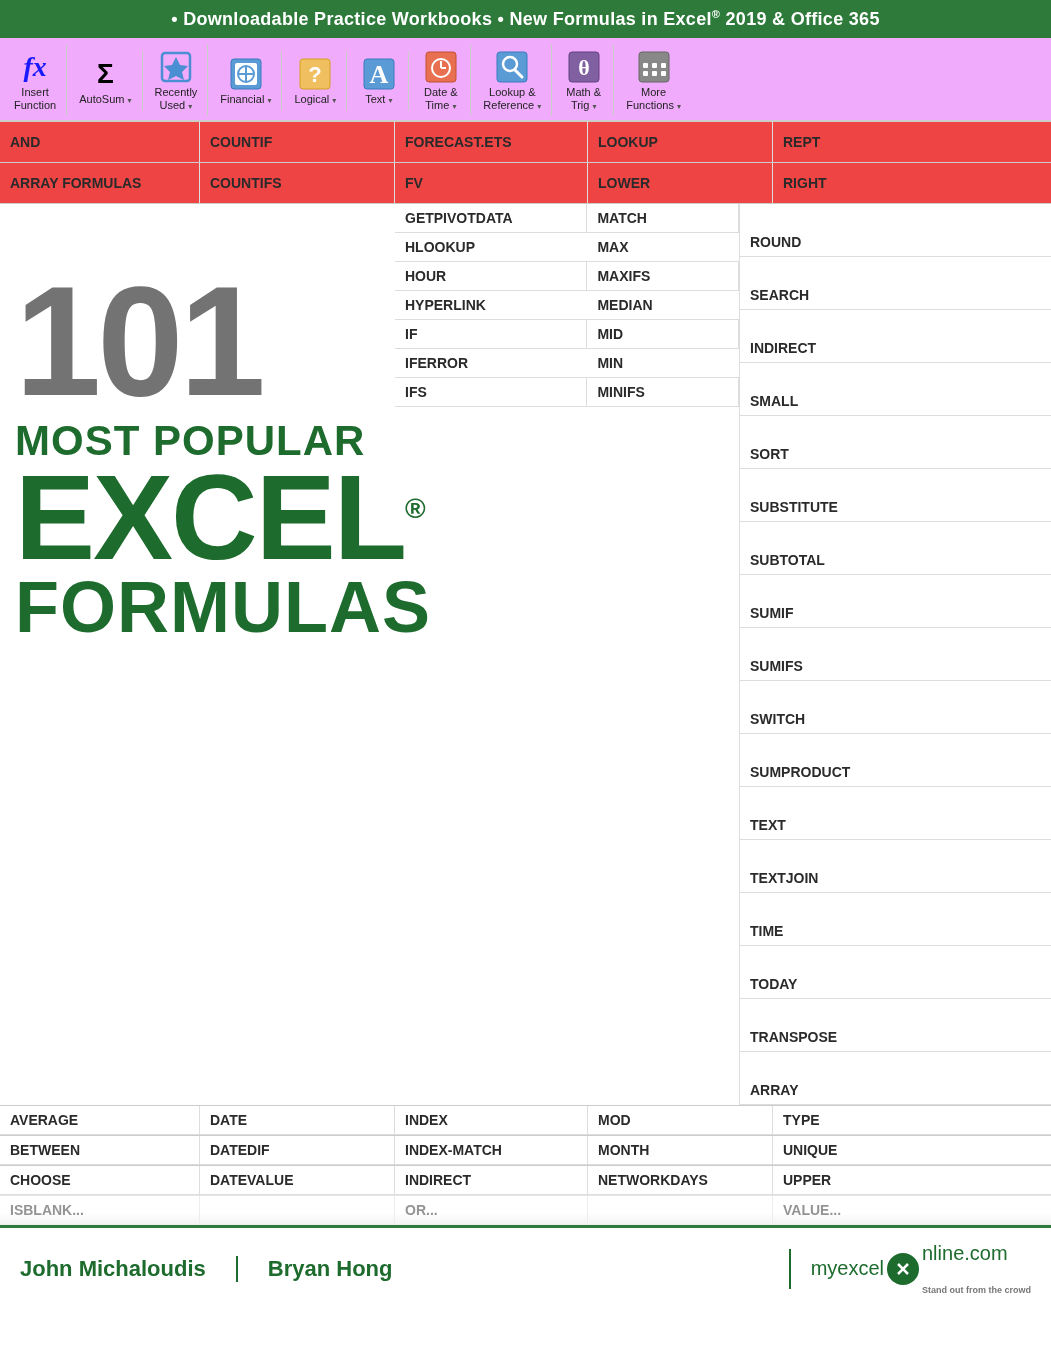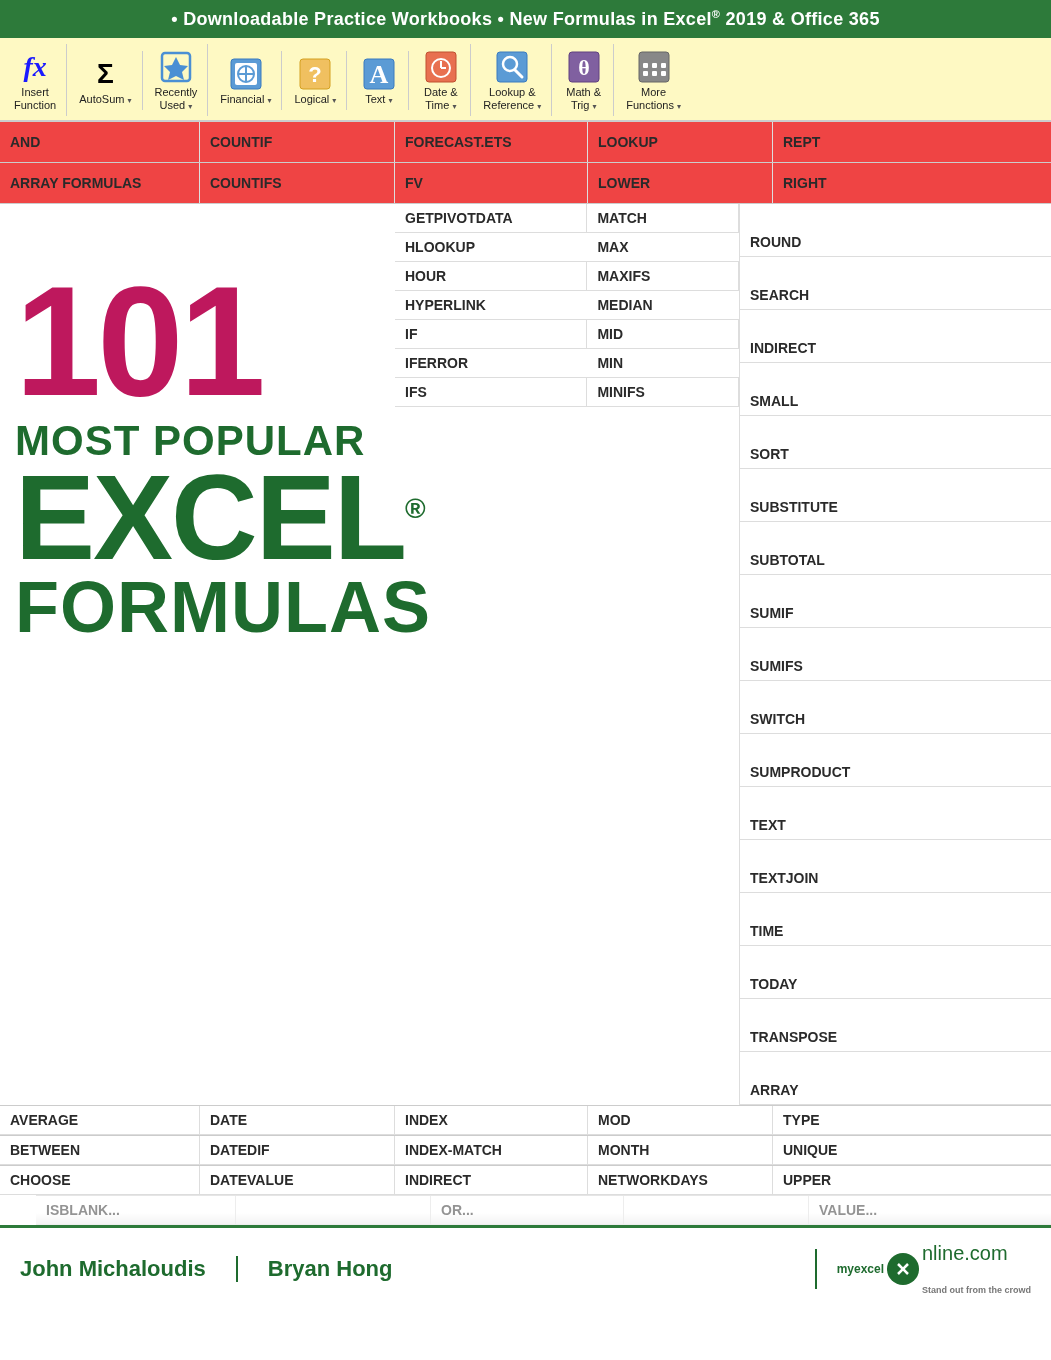--- a/index.html
+++ b/index.html
@@ -22,21 +22,21 @@
       letter-spacing: 0.3px;
     }
     .top-banner sup { font-size: 11px; }
 
     
     .toolbar {
       display: flex;
       align-items: center;
       border-bottom: 2px solid #ccc;
       padding: 6px 4px 4px 4px;
-      background: #fef9c3;
+      background: #f0abfc;
       gap: 2px;
     }
     .toolbar-item {
       display: flex;
       flex-direction: column;
       align-items: center;
       padding: 4px 10px;
       cursor: pointer;
       border-right: 1px solid #ccc;
       min-width: 60px;
@@ -65,21 +65,21 @@
     .fx-icon {
       font-style: italic;
       font-size: 28px;
       font-weight: bold;
       color: #1a1aff;
       font-family: 'Times New Roman', serif;
     }
     .big-101 {
       font-size: 155px;
       font-weight: 900;
-      color: #be185d;
+      color: #737373;
       line-height: 1;
       letter-spacing: -4px;
     }
     .most-popular {
       font-size: 42px;
       font-weight: 900;
       color: #1e6b2e;
       line-height: 1.05;
       letter-spacing: 1px;
     }
@@ -235,21 +235,20 @@
       font-size: 14px;
       font-weight: bold;
       color: #2a2a2a;
       border-right: 1px solid #ddd;
       border-bottom: 1px solid #ddd;
     }
     .bf:last-child { border-right: none; }
 
     .truncated-cell {
       background: linear-gradient(to bottom, #fff 60%, #e8e8e8);
-      margin-left: 36px;
     }
   </style>
 </head>
 <body>
 
 <div class="page-wrapper">
 
   <div class="top-banner">
     <span>• Downloadable Practice Workbooks • New Formulas in Excel<sup>®</sup> 2019 &amp; Office 365</span>
   </div>
@@ -469,21 +468,21 @@
 
     <div class="authors-footer">
       <div class="author-left-block">
         <span class="author-name">John Michaloudis</span>
       </div>
       <div style="margin-right: auto;">
         <span class="author-name">Bryan Hong</span>
       </div>
       <div style="width:2px; height:40px; background:#1e6b2e; margin: 0 20px;"></div>
       <div class="myexcel-logo">
-        <span style="font-size:12px; font-weight:bold; color:#1e6b2e;">myexcel</span>
+        <span style="font-size:20px; font-weight:normal; color:#1e6b2e;">myexcel</span>
         <div class="myexcel-x">
           <svg width="20" height="20" viewBox="0 0 20 20">
             <circle cx="10" cy="10" r="10" fill="#1e6b2e"></circle>
             <line x1="5" y1="5" x2="15" y2="15" stroke="#fff" stroke-width="2.5"></line>
             <line x1="15" y1="5" x2="5" y2="15" stroke="#fff" stroke-width="2.5"></line>
           </svg>
         </div>
         <div>
           <span style="font-size:20px; font-weight:normal; color:#1e6b2e;">nline.com</span>
           <span class="stand-out">Stand out from the crowd</span>

